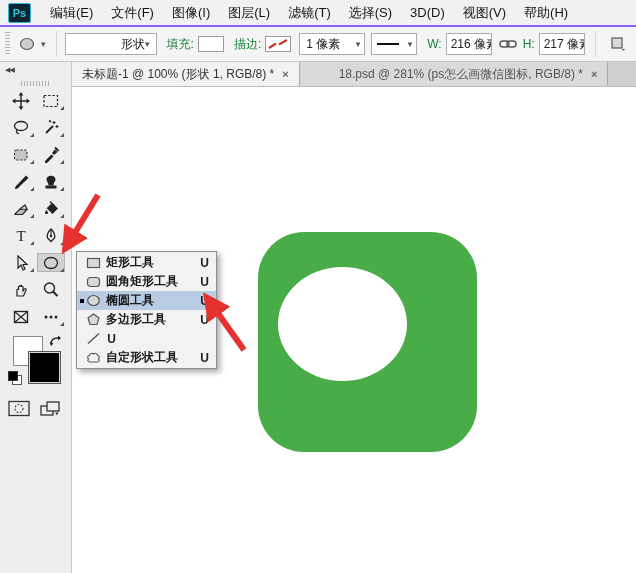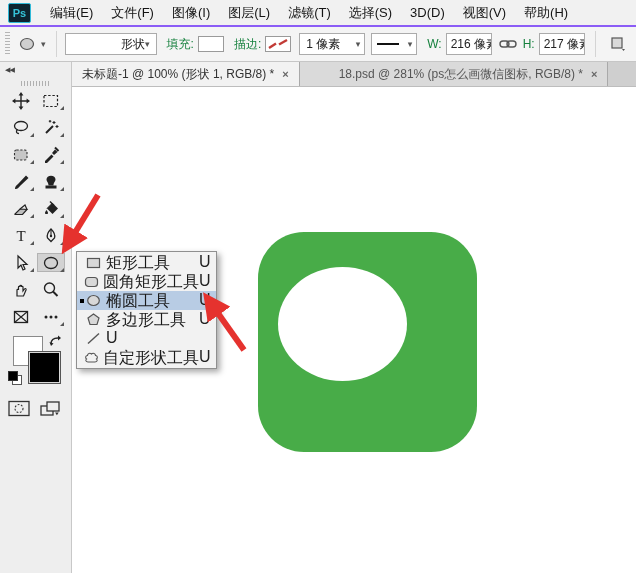--- a/index.html
+++ b/index.html
@@ -64,21 +64,21 @@
   .bottom-tools{display:flex;justify-content:space-between;padding:10px 8px 0 8px;}
 
   
   .canvas{position:absolute;left:72px;top:87px;width:564px;height:486px;background:#ffffff;}
   .wechat-base{position:absolute;left:186px;top:145px;width:219px;height:220px;border-radius:46px;}
   .wechat-ellipse{position:absolute;left:20px;top:35px;width:129px;height:114px;border-radius:50%;background:#ffffff;}
 
   
   .flyout{position:absolute;left:76px;top:251px;width:141px;background:#f2f2f2;border:1px solid #8f8f8f;
           box-shadow:3px 3px 6px rgba(0,0,0,0.35);box-sizing:border-box;padding:1px 0;z-index:5;}
-  .flyout-row{height:19px;display:flex;padding:0 7px 0 2px;font-size:16px;color:#1a1a1a;}
+  .flyout-row{height:19px;display:flex;align-items:center;padding:0 7px 0 2px;font-size:12px;color:#1a1a1a;font-weight:bold;}
   .flyout-row.selected{background:#b8cce4;}
   .fly-marker{width:6px;display:flex;align-items:center;justify-content:center;}
   .fly-marker .dot{width:4px;height:4px;background:#000;display:none;}
   .flyout-row.selected .fly-marker .dot{display:block;}
   .fly-icon{width:17px;display:flex;align-items:center;justify-content:center;margin-right:4px;}
   .fly-label{flex:1;white-space:nowrap;}
   .fly-shortcut{width:10px;text-align:right;color:#222;}
 
   
   .arrow-svg{position:absolute;z-index:8;pointer-events:none;}

